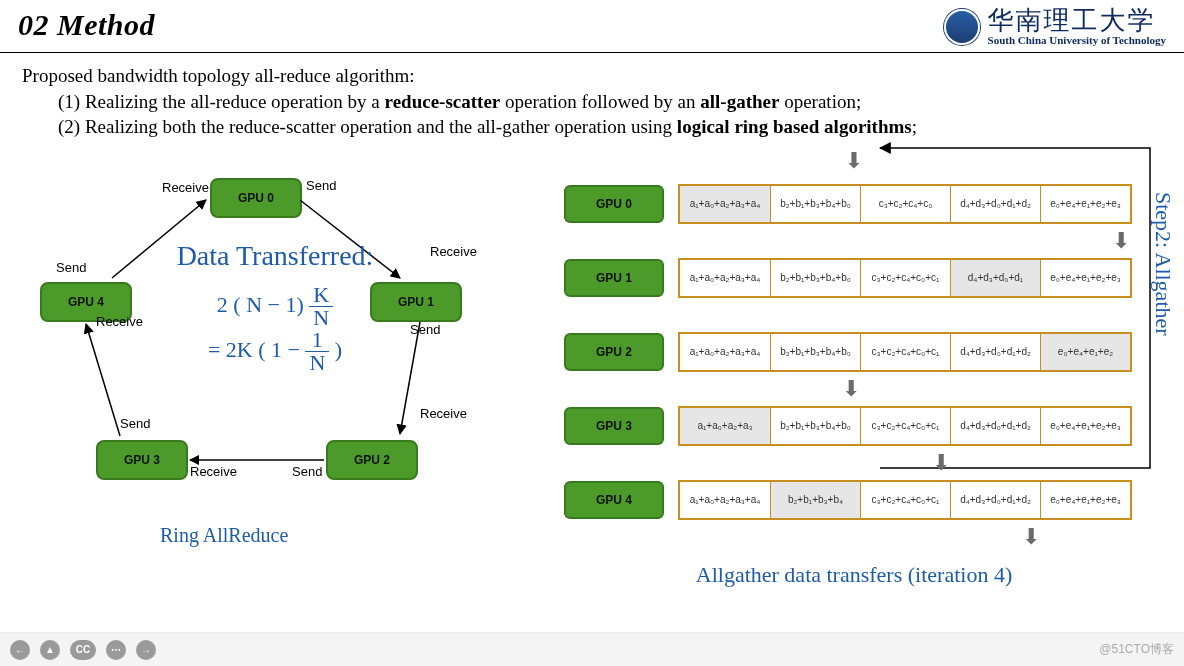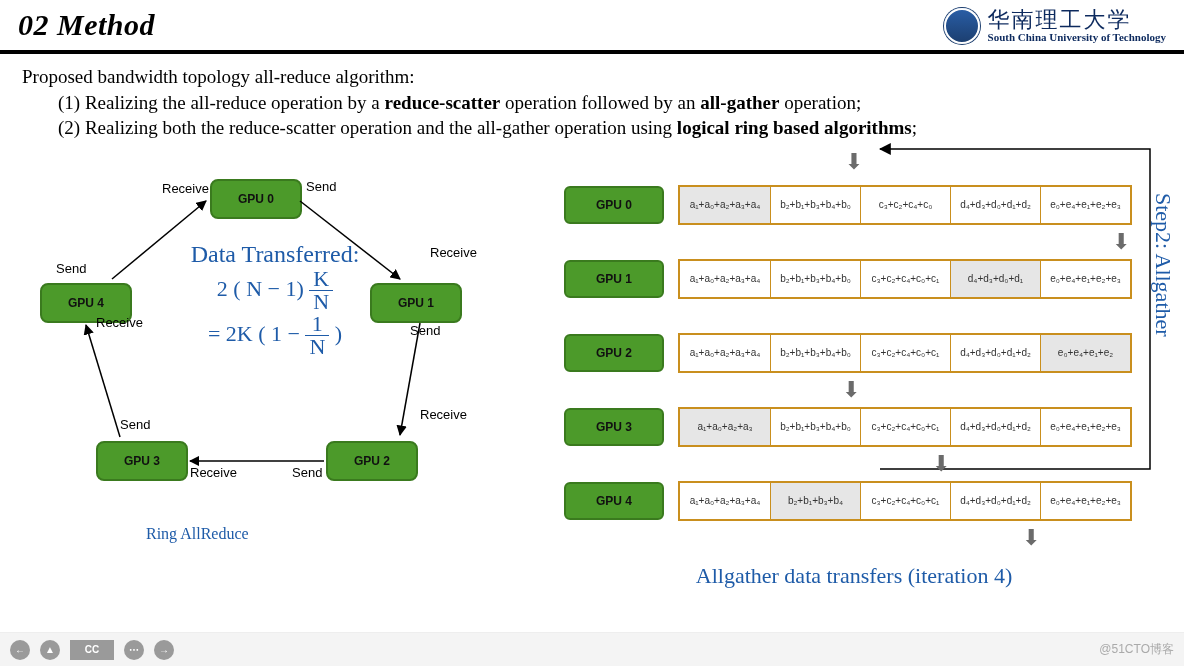--- a/index.html
+++ b/index.html
@@ -1,52 +1,52 @@
 <!DOCTYPE html>
 <html><head>
 <meta charset="utf-8">
 <style>
   body { margin:0; font-family:"Times New Roman", serif; background:#fff; color:#000; width:1184px; }
   .page { width:1184px; height:630px; position:relative; box-sizing:border-box; }
-  .header { border-bottom:4px solid #000000; padding:8px 18px 6px; display:flex; align-items:flex-start; justify-content:space-between; }
+  .header { border-bottom:1px solid #000000; padding:8px 18px 6px; display:flex; align-items:flex-start; justify-content:space-between; }
   .title { font-size:30px; font-weight:700; font-style:italic; letter-spacing:.5px; }
   .uni { display:flex; align-items:center; gap:8px; }
   .uni .logo { width:36px; height:36px; border-radius:50%; background:linear-gradient(#2a5fa8,#1b3d6d); box-shadow:inset 0 0 0 2px #fff, 0 0 0 1px #1b3d6d; }
-  .uni .zh { font-size:22px; font-family:"Kaiti","STKaiti","KaiTi",serif; color:#0d2a5e; letter-spacing:2px; line-height:1; }
+  .uni .zh { font-size:26px; font-family:"Kaiti","STKaiti","KaiTi",serif; color:#0d2a5e; letter-spacing:2px; line-height:1; }
   .uni .en { font-size:11px; color:#0d2a5e; font-weight:700; }
   .intro { padding:10px 22px 4px; font-size:19px; line-height:1.35; }
   .intro .pt { padding-left:36px; }
   .stage { position:relative; height:420px; }
 
   
   .gpu { position:absolute; width:88px; height:36px; background:#4c9a2a; border:2px solid #3a7a1e; border-radius:8px; display:flex; align-items:center; justify-content:center; font:700 12px Arial; color:#111; }
   .lbl { position:absolute; font:13px Arial; color:#000; }
   .center-form { position:absolute; left:145px; top:96px; width:260px; text-align:center; color:#1e5ba8; font-size:22px; font-family:"Times New Roman",serif; }
-  .center-form .line1{ font-size:24px; margin-bottom:0;}
+  .center-form .line1{ font-size:28px; margin-bottom:12px;}
   .frac { display:inline-block; vertical-align:middle; text-align:center; line-height:1; }
   .frac .n{ display:block; border-bottom:1.5px solid #1e5ba8; padding:0 4px;}
   .frac .d{ display:block; padding:0 4px;}
-  .cap-left { position:absolute; left:146px; top:380px; color:#1e5ba8; font-size:16px;text-align:center; }
+  .cap-left { position:absolute; left:160px; top:380px; color:#1e5ba8; font-size:20px;text-align:center; }
 
   
   .right { position:absolute; left:564px; top:4px; }
   .row { display:flex; align-items:center; margin:10px 0; }
   .gpu2 { width:96px; height:34px; background:#4c9a2a; border:2px solid #3a7a1e; border-radius:6px; display:flex; align-items:center; justify-content:center; font:700 12px Arial; color:#111; margin-right:14px; }
   .cells { display:flex; border:2px solid #c98f1e; background:#fff; }
   .cell { width:90px; height:36px; border-left:1px solid #c98f1e; display:flex; align-items:center; justify-content:center; font:10px Arial; color:#333; box-sizing:border-box; padding:0 2px; text-align:center; }
   .cell:first-child{ border-left:none;}
   .cell.hl { background:#e6e6e6; }
   .cap-right { color:#1e5ba8; font-size:22px; margin-top:18px; text-align:center; width:580px; }
   .step2 { position:absolute; right:8px; top:42px; writing-mode:vertical-rl; color:#1e5ba8; font:22px "Times New Roman"; padding:6px 0;}
   .downarrow { font:22px Arial; color:#6b6b6b; }
 
   
   .toolbar { position:absolute; left:0; bottom:0; width:1184px; height:34px; background:#f4f4f4; display:flex; align-items:center; justify-content:space-between; padding:0 10px; box-sizing:border-box; border-top:1px solid #eee;}
   .tbtn { width:20px; height:20px; border-radius:50%; background:#9a9a9a; color:#fff; display:inline-flex; align-items:center; justify-content:center; font:700 10px Arial; margin-right:6px; font-family:Arial,sans-serif; }
-  .tbtn.sq { border-radius:0; width:44px; }
+  .tbtn.sq { border-radius:10px; width:26px; }
   .wm { font:12px Arial; color:#aaa; }
 
   svg.overlay{position:absolute; left:0; top:0; pointer-events:none;}
 </style>
 </head>
 <body>
 
 <div class="page">
   <div class="header">
     <div class="title">02 Method</div>

